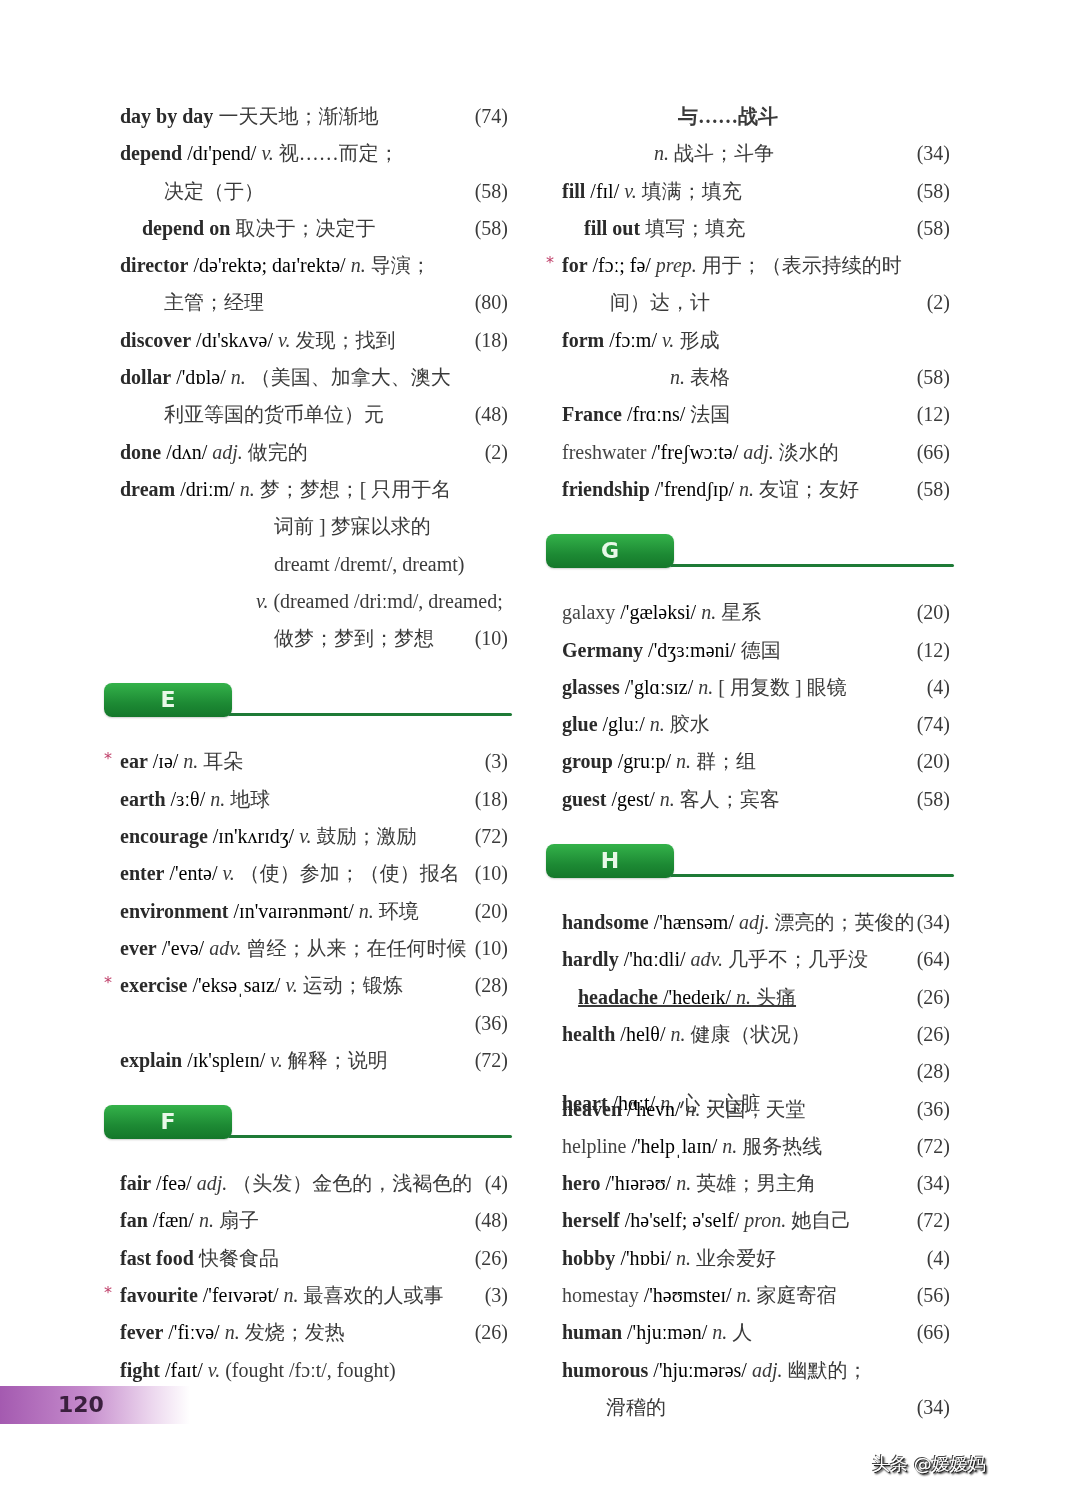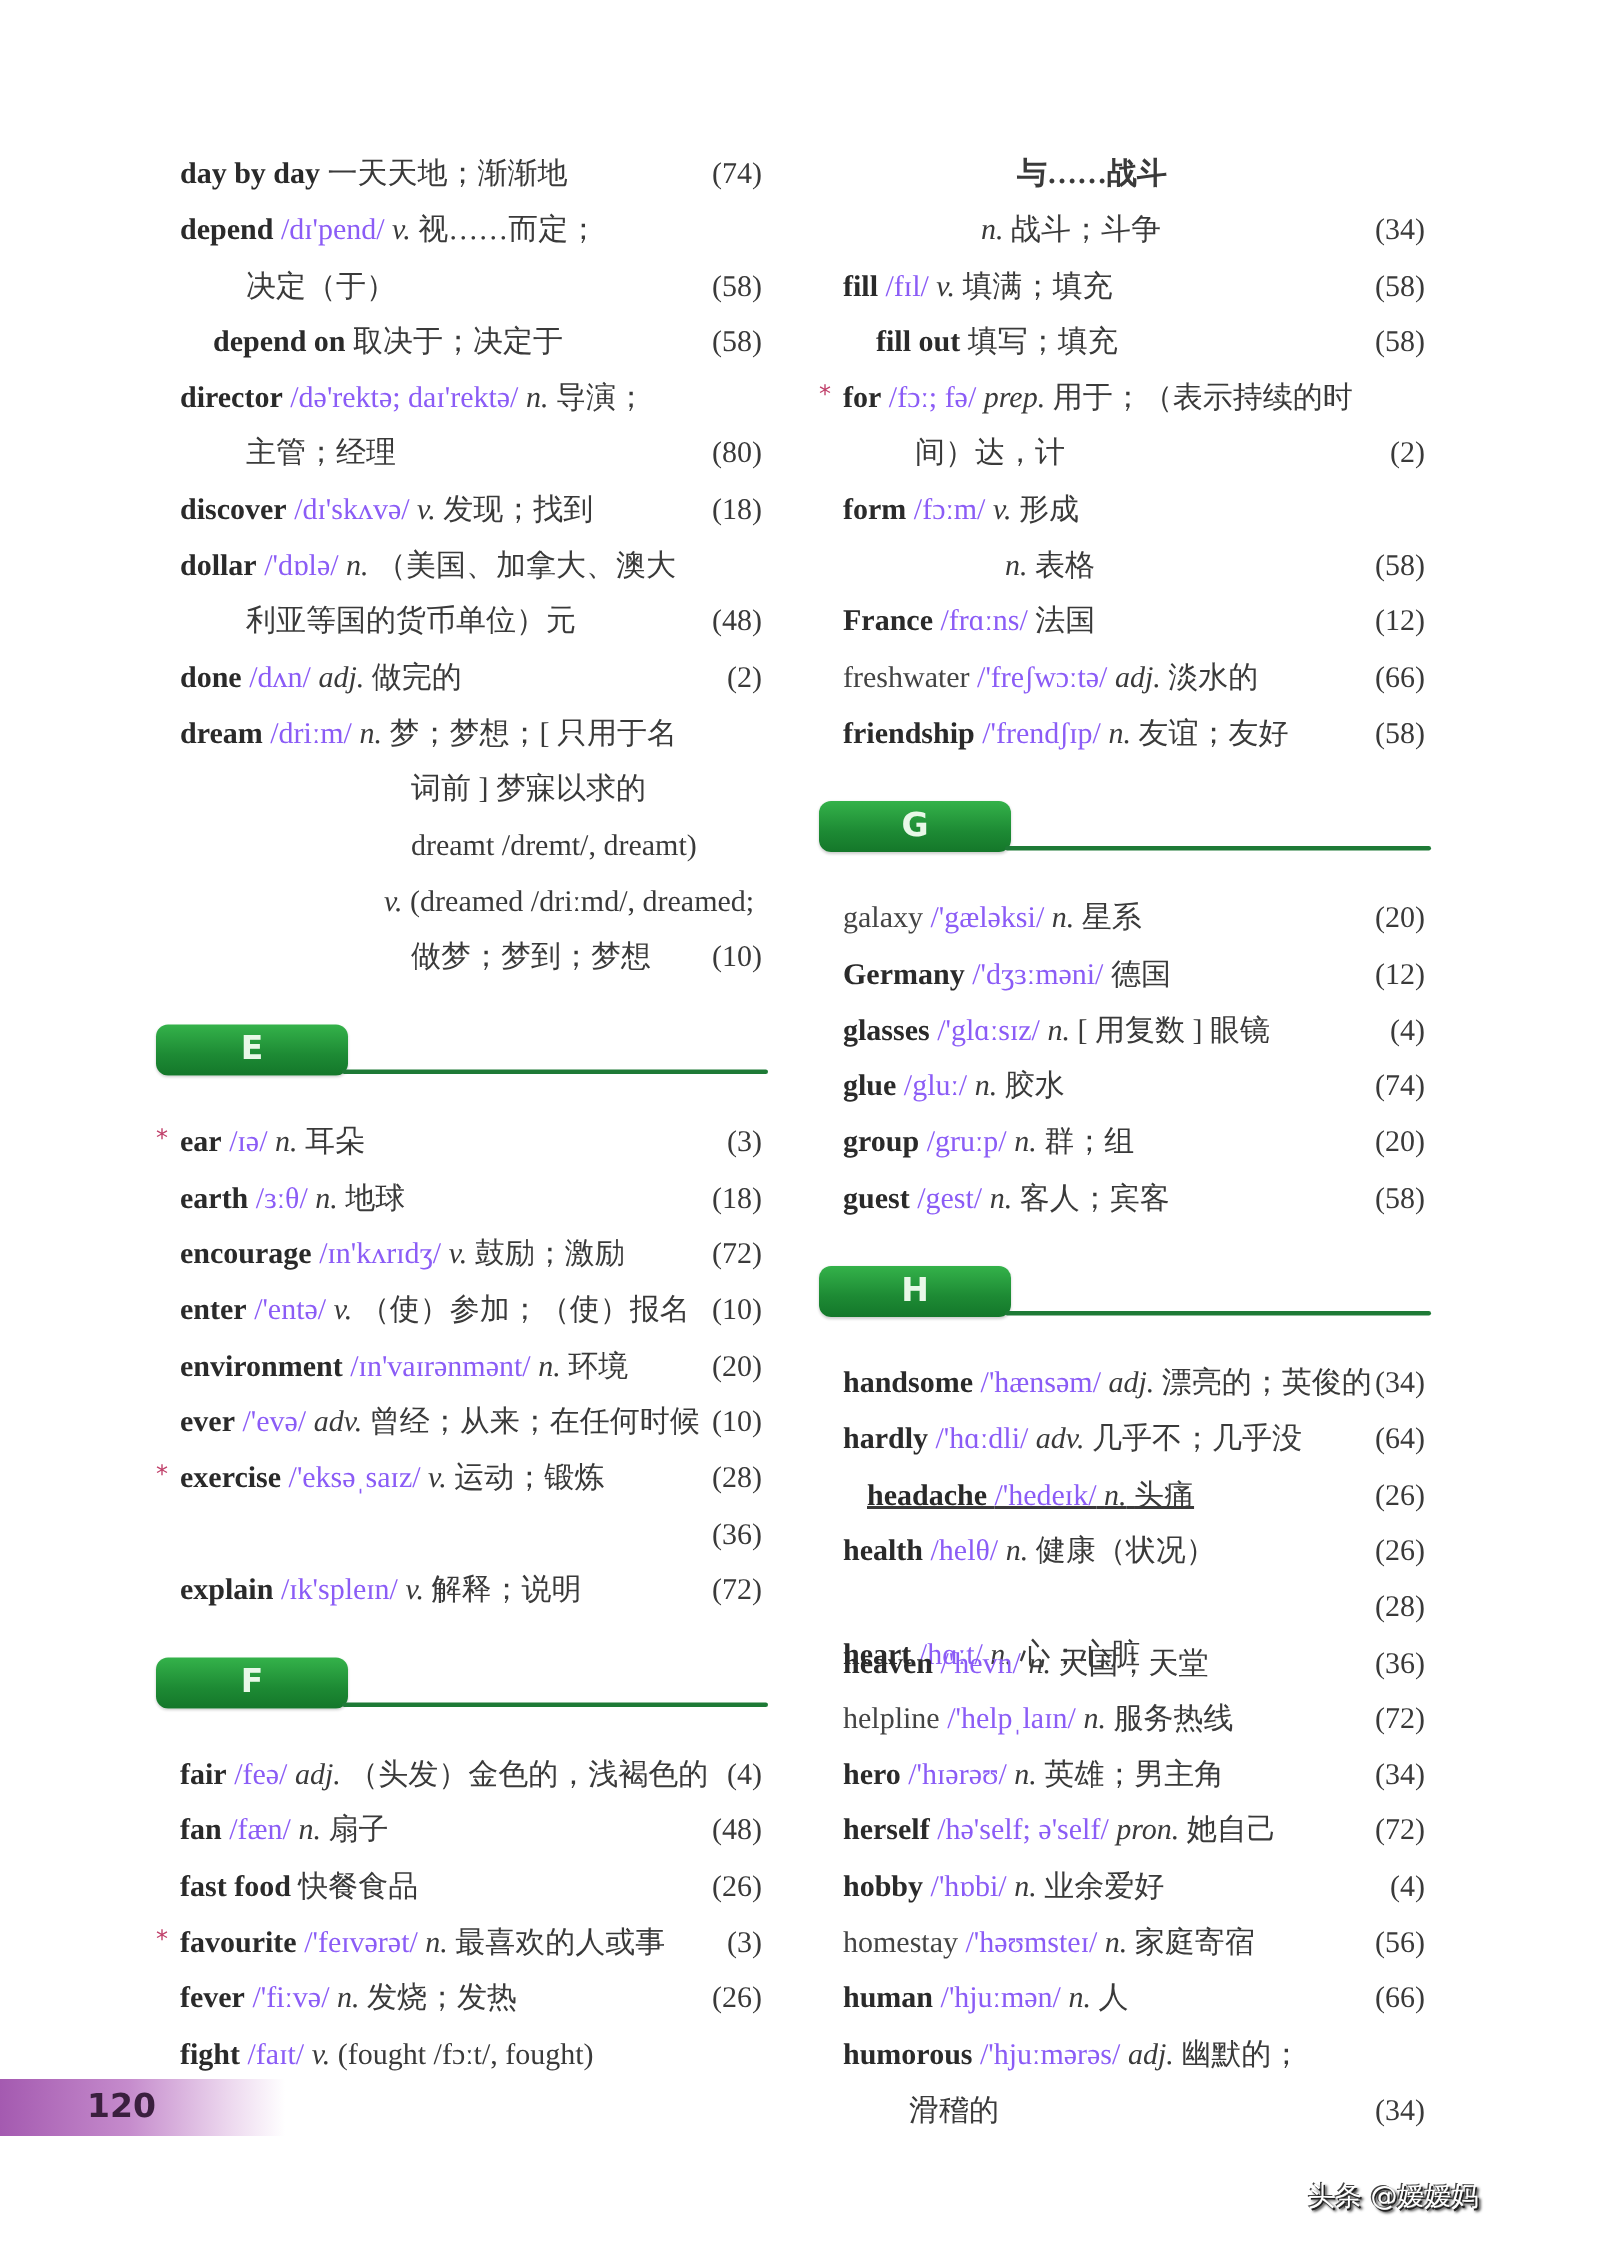--- a/index.html
+++ b/index.html
@@ -12,21 +12,21 @@
   .col.left { left: 120px; }
   .col.right { left: 562px; }
   .line {
     position: relative; height: 37.3px; line-height: 37.3px; font-size: 20px;
     white-space: nowrap;
   }
   .line .txt { position: absolute; left: 0; }
   .line .page { position: absolute; right: 0; top: 0; }
   .hw { font-weight: bold; color: #2a2a2a; }
   .hw.plain { font-weight: normal; color: #444; }
-  .ph { color: #8b5cf6; }
+  .ph { color: #000000; }
   .pos { font-style: italic; }
   .star {
     position: absolute; left: -16px; top: -3px; color: #c0406a; font-size: 16px;
     font-family: "DejaVu Sans", sans-serif;
   }
   .section-head {
     position: relative; height: 40px; margin: 26px 0 20px -16px;
   }
   .section-head .tab {
     position: absolute; left: 0; top: 0; width: 128px; height: 34px;

